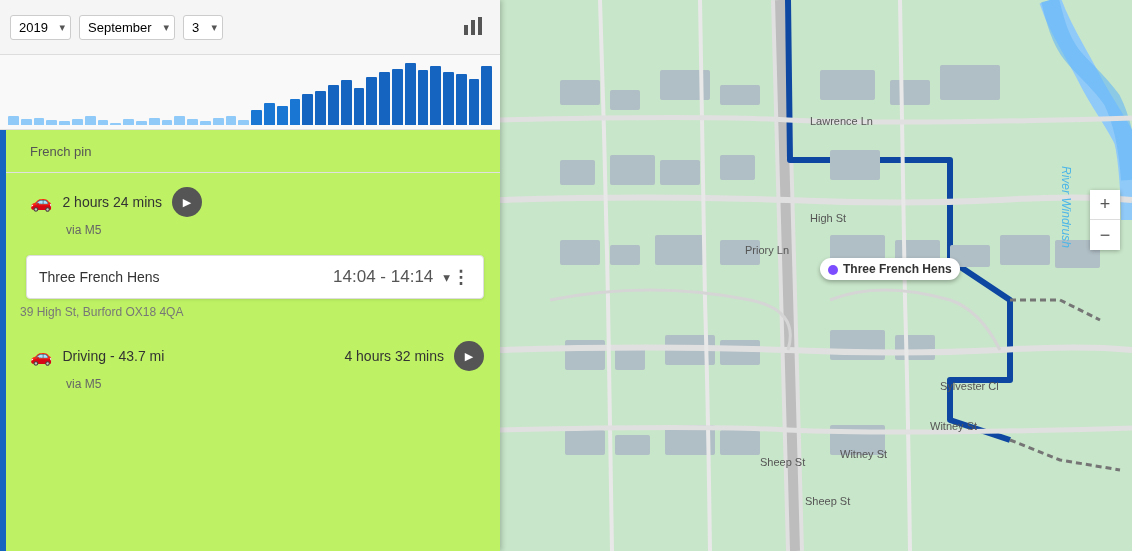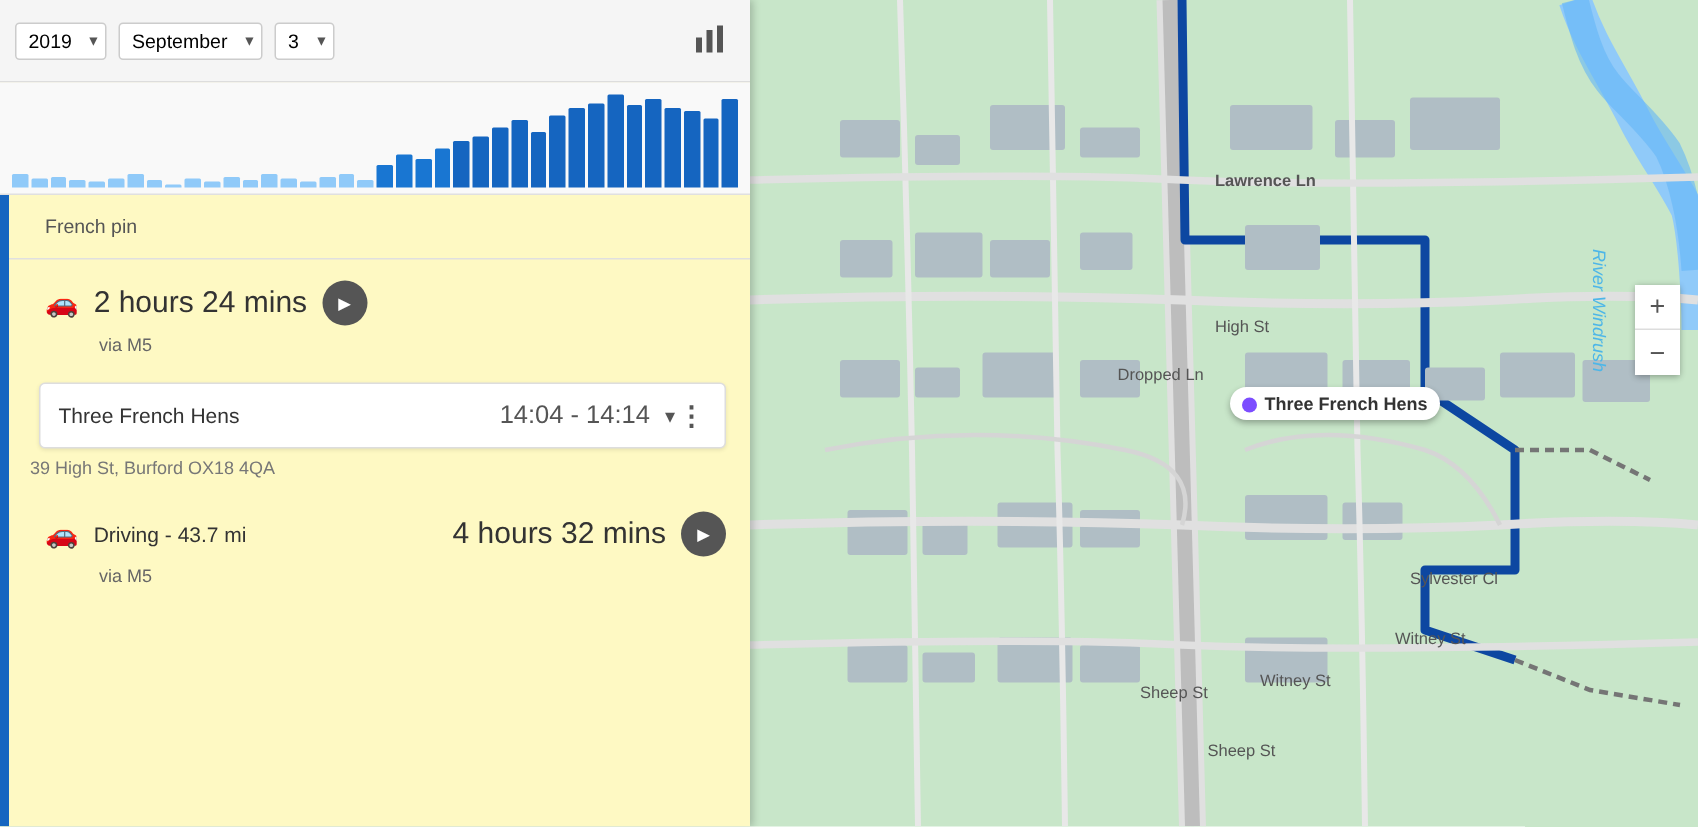--- a/index.html
+++ b/index.html
@@ -2,21 +2,21 @@
 <html><head>
   <meta charset="utf-8">
   <style>
     * { margin: 0; padding: 0; box-sizing: border-box; }
     body { width: 1132px; height: 551px; overflow: hidden; font-family: Arial, sans-serif; display: flex; }
 
     
     .left-panel {
       width: 500px;
       height: 551px;
-      background: #fef9c3;
+      background: #bef264;
       display: flex;
       flex-direction: column;
       position: relative;
       z-index: 10;
       box-shadow: 2px 0 5px rgba(0,0,0,0.2);
     }
 
     
     .top-bar {
       height: 55px;
@@ -135,21 +135,21 @@
       margin-right: 10px;
       color: #555;
       font-size: 18px;
     }
     .driving-info {
       flex: 1;
       font-size: 14px;
       color: #333;
     }
     .driving-duration {
-      font-size: 20px;
+      font-size: 14px;
       color: #333;
       margin-right: 10px;
     }
     .play-btn {
       width: 30px;
       height: 30px;
       border-radius: 50%;
       background: #555;
       border: none;
       cursor: pointer;
@@ -493,23 +493,23 @@
     <path d="M200 0 Q202 150 205 300 Q208 400 210 551" stroke="#e8e8e8" stroke-width="4" fill="none"></path>
     <path d="M400 0 Q402 150 405 300 Q408 400 410 551" stroke="#e8e8e8" stroke-width="4" fill="none"></path>
     <path d="M0 120 Q200 115 288 120 Q400 125 632 118" stroke="#e0e0e0" stroke-width="5" fill="none"></path>
     <path d="M0 430 Q200 425 288 430 Q400 435 632 428" stroke="#e0e0e0" stroke-width="5" fill="none"></path>
 
     <path d="M50 300 Q150 280 250 300 Q300 310 288 350" stroke="#d5d5d5" stroke-width="3" fill="none"></path>
     <path d="M330 300 Q380 280 450 300 Q480 310 500 350" stroke="#d5d5d5" stroke-width="3" fill="none"></path>
   </svg>
 
   
-  <div class="road-label" style="top:115px; left:310px;font-weight:bold;">Lawrence Ln</div>
+  <div class="road-label" style="top:115px; left:310px;">Lawrence Ln</div>
   <div class="road-label" style="top:212px; left:310px;">High St</div>
-  <div class="road-label" style="top:244px; left:245px;">Dropped Ln</div>
+  <div class="road-label" style="top:244px; left:245px;">Priory Ln</div>
   <div class="road-label" style="top:448px; left:340px;">Witney St</div>
   <div class="road-label" style="top:456px; left:260px;">Sheep St</div>
   <div class="road-label" style="top:380px; left:440px;">Sylvester Cl</div>
   <div class="road-label" style="top:420px; left:430px;">Witney St</div>
   <div class="road-label" style="top:495px; left:305px;">Sheep St</div>
 
   
   <div class="river-label" style="top:200px; right:25px;">River Windrush</div>
 
   

